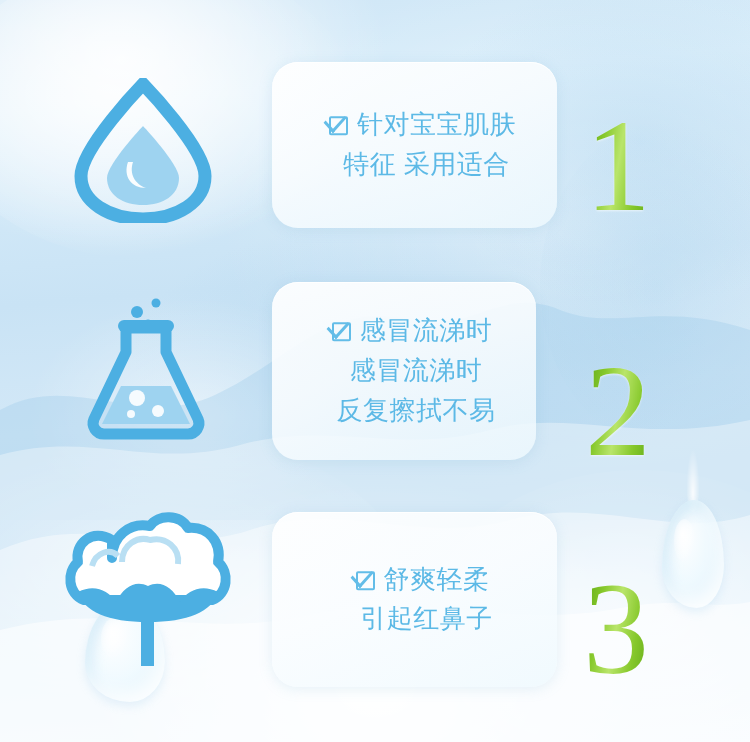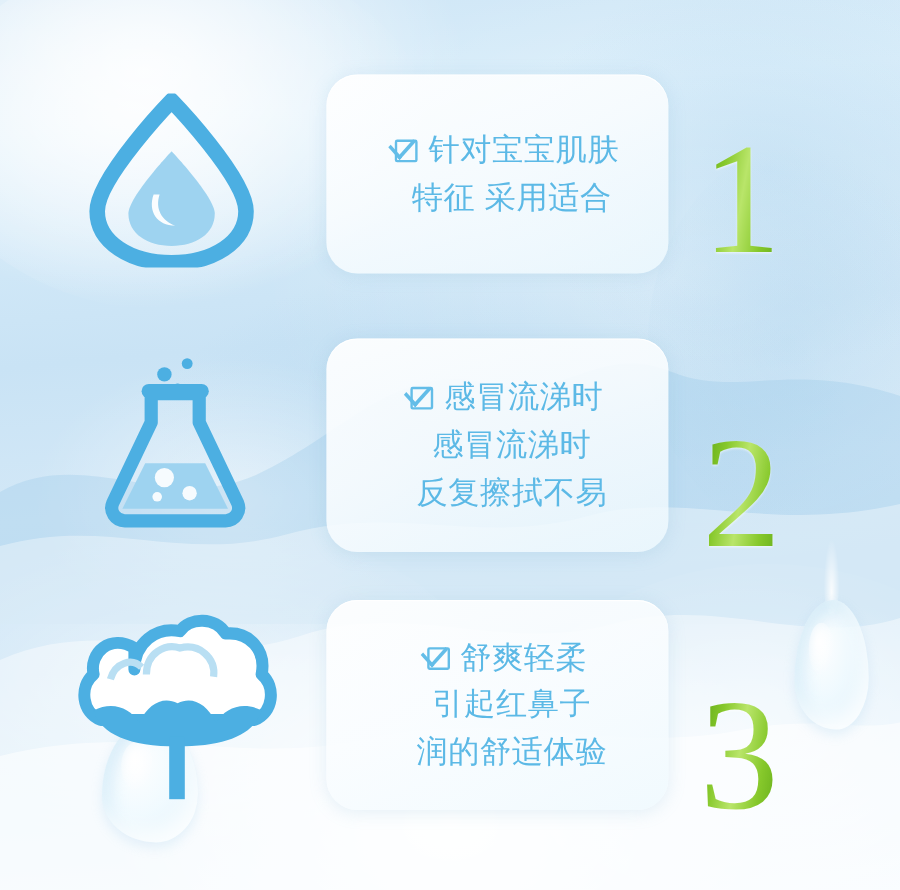--- a/index.html
+++ b/index.html
@@ -145,21 +145,21 @@
       <circle cx="68" cy="33" r="3.5" fill="#4cafe2"></circle>
       <path d="M46 38 L86 38 L86 62 L118 129 C121 136 116 144 108 144 L24 144 C16 144 11 136 14 129 L46 62 Z" fill="none" stroke="#4cafe2" stroke-width="11" stroke-linejoin="round"></path>
       <rect x="38" y="30" width="56" height="12" rx="6" fill="#4cafe2"></rect>
       <path d="M41 96 L91 96 L110 134 L22 134 Z" fill="#9ed3f0"></path>
       <circle cx="57" cy="108" r="8" fill="#ffffff" opacity=".9"></circle>
       <circle cx="78" cy="121" r="6" fill="#ffffff" opacity=".9"></circle>
       <circle cx="51" cy="124" r="4" fill="#ffffff" opacity=".9"></circle>
     </svg>
   </div>
 
-  <div class="card" style="left:272px;top:282px;width:285px;height:178px;text-decoration:underline;">
+  <div class="card" style="left:272px;top:282px;width:264px;height:178px;text-decoration:underline;">
     <div class="card-text">
       <span class="line ind1"><span class="chk"></span><span>感冒流涕时</span></span>
       <span class="line ind2">感冒流涕时</span>
       <span class="line ind2">反复擦拭不易</span>
     </div>
   </div>
 
   <div class="num" style="left:585px;top:345px;">2</div>
 
   <div class="wdrop" style="left:85px;top:600px;width:80px;height:102px;">
@@ -173,25 +173,24 @@
       <path d="M50 48 C50 26 68 12 88 16 C96 4 118 4 126 18 C146 16 160 32 156 52
                C168 62 166 84 150 90 L22 90 C6 84 4 62 16 52 C12 34 30 18 50 30 Z" fill="#ffffff" stroke="#4cafe2" stroke-width="10" stroke-linejoin="round"></path>
       <path d="M60 52 C60 34 76 26 88 30 C104 26 118 38 116 54" fill="none" stroke="#b9dff3" stroke-width="6"></path>
       <path d="M30 56 C34 42 48 38 56 46" fill="none" stroke="#b9dff3" stroke-width="6"></path>
       <path d="M16 82 C32 74 46 80 54 92 C62 76 74 70 86 76 C98 70 110 76 118 92
                C126 80 140 74 156 82 C150 102 126 112 86 112 C46 112 22 102 16 82 Z" fill="#4cafe2"></path>
       <rect x="79" y="104" width="13" height="52" fill="#4cafe2"></rect>
     </svg>
   </div>
 
-  <div class="card" style="left:272px;top:500px;width:285px;height:175px;">
+  <div class="card" style="left:272px;top:512px;width:285px;height:175px;">
     <div class="card-text">
       <span class="line ind1"><span class="chk"></span><span>舒爽轻柔</span></span>
       <span class="line ind2">引起红鼻子</span>
-      <span class="line ind2">润的舒适体验</span>
     </div>
   </div>
 
   <div class="num" style="left:583px;top:563px;">3</div>
 
   <div class="wdrop" style="left:662px;top:500px;width:62px;height:108px;">
     <div class="tip" style="top:-50px;height:62px;width:13px;"></div>
     <div class="body"></div>
       <div class="gloss"></div>
   </div>

